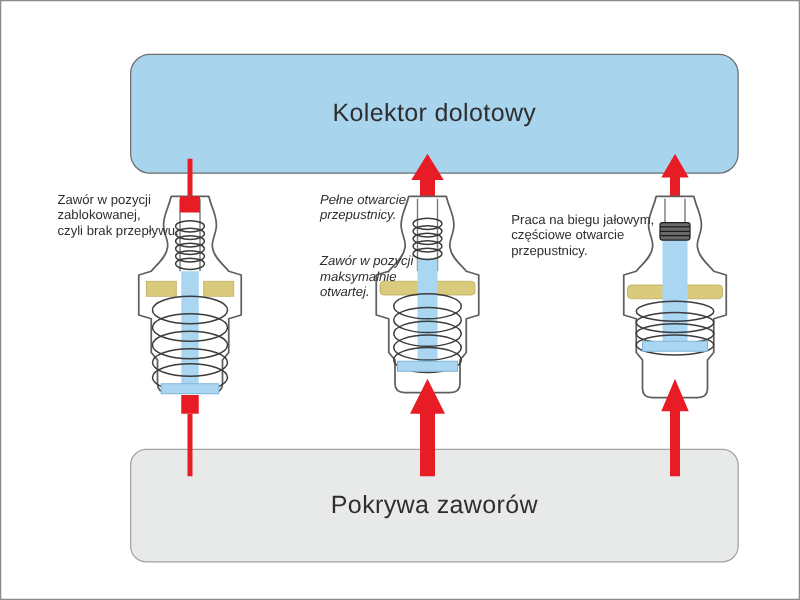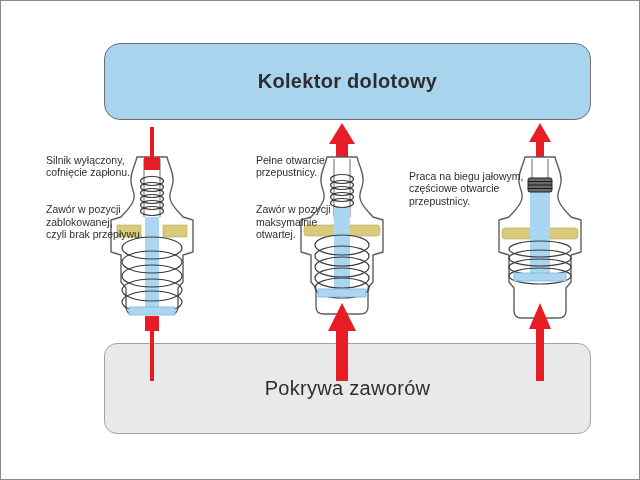--- a/index.html
+++ b/index.html
@@ -7,37 +7,37 @@
     position:relative;width:638px;height:478px;margin:0;
     border:1px solid #8a8a8a;background:#fff;overflow:hidden;
     font-family:"Liberation Sans", sans-serif;
   }
   .bigbox{
     position:absolute;left:103px;width:487px;
     display:flex;align-items:center;justify-content:center;
     box-sizing:border-box;
   }
   #manifold-box{
-    top:42px;height:77px;border-radius:16px;
-    background:var(--manifold-blue);border:1px solid #6e6e6e;font-weight:bold;
+    top:42px;height:96px;border-radius:16px;
+    background:var(--manifold-blue);border:1px solid #6e6e6e;
   }
   #cover-box{
-    top:342px;height:91px;border-radius:13px;
+    top:358px;height:91px;border-radius:13px;
     background:var(--cover-gray);border:1px solid #a3a3a3;
   }
   .bigbox .box-title{
     font-size:20px;color:var(--text-dark);letter-spacing:.3px;
   }
   .note{
     position:absolute;font-size:10.5px;line-height:12.5px;
     color:var(--text-dark);white-space:pre-line;z-index:3;
   }
   .note p{margin:0 0 12px 0;white-space:pre-line;}
   #note-left{left:45px;top:140px;width:150px;}
-  #note-middle{left:255px;top:140px;width:130px;}
+  #note-middle{left:255px;top:140px;width:130px;font-style:italic;}
   #note-right{left:408px;top:156px;width:150px;}
   .valve-svg{position:absolute;width:100px;height:265px;z-index:2;top:120px;}
   #valve-left{left:101px;}
   #valve-middle{left:291px;}
   #valve-right{left:489px;}
   
   .body-fill{fill:#ffffff;stroke:var(--outline-gray);stroke-width:1.4;stroke-linejoin:round;}
   .inner-line{fill:none;stroke:#777;stroke-width:1.1;}
   .spring{fill:none;stroke:#3c3c3c;stroke-width:1.2;}
   .tan{fill:var(--valve-seat-tan);stroke:#b9a95c;stroke-width:.6;}
@@ -54,22 +54,20 @@
 
   <div class="bigbox" id="manifold-box">
     <span class="box-title">Kolektor dolotowy</span>
   </div>
 
   <div class="bigbox" id="cover-box">
     <span class="box-title">Pokrywa zaworów</span>
   </div>
 
   <div class="note" id="note-left">
-    <p>Silnik wyłączony,
-cofnięcie zapłonu.</p>
     <p>Zawór w pozycji
 zablokowanej,
 czyli brak przepływu.</p>
   </div>
   <div class="note" id="note-middle">
     <p>Pełne otwarcie
 przepustnicy.</p>
     <p>Zawór w pozycji
 maksymalnie
 otwartej.</p>

